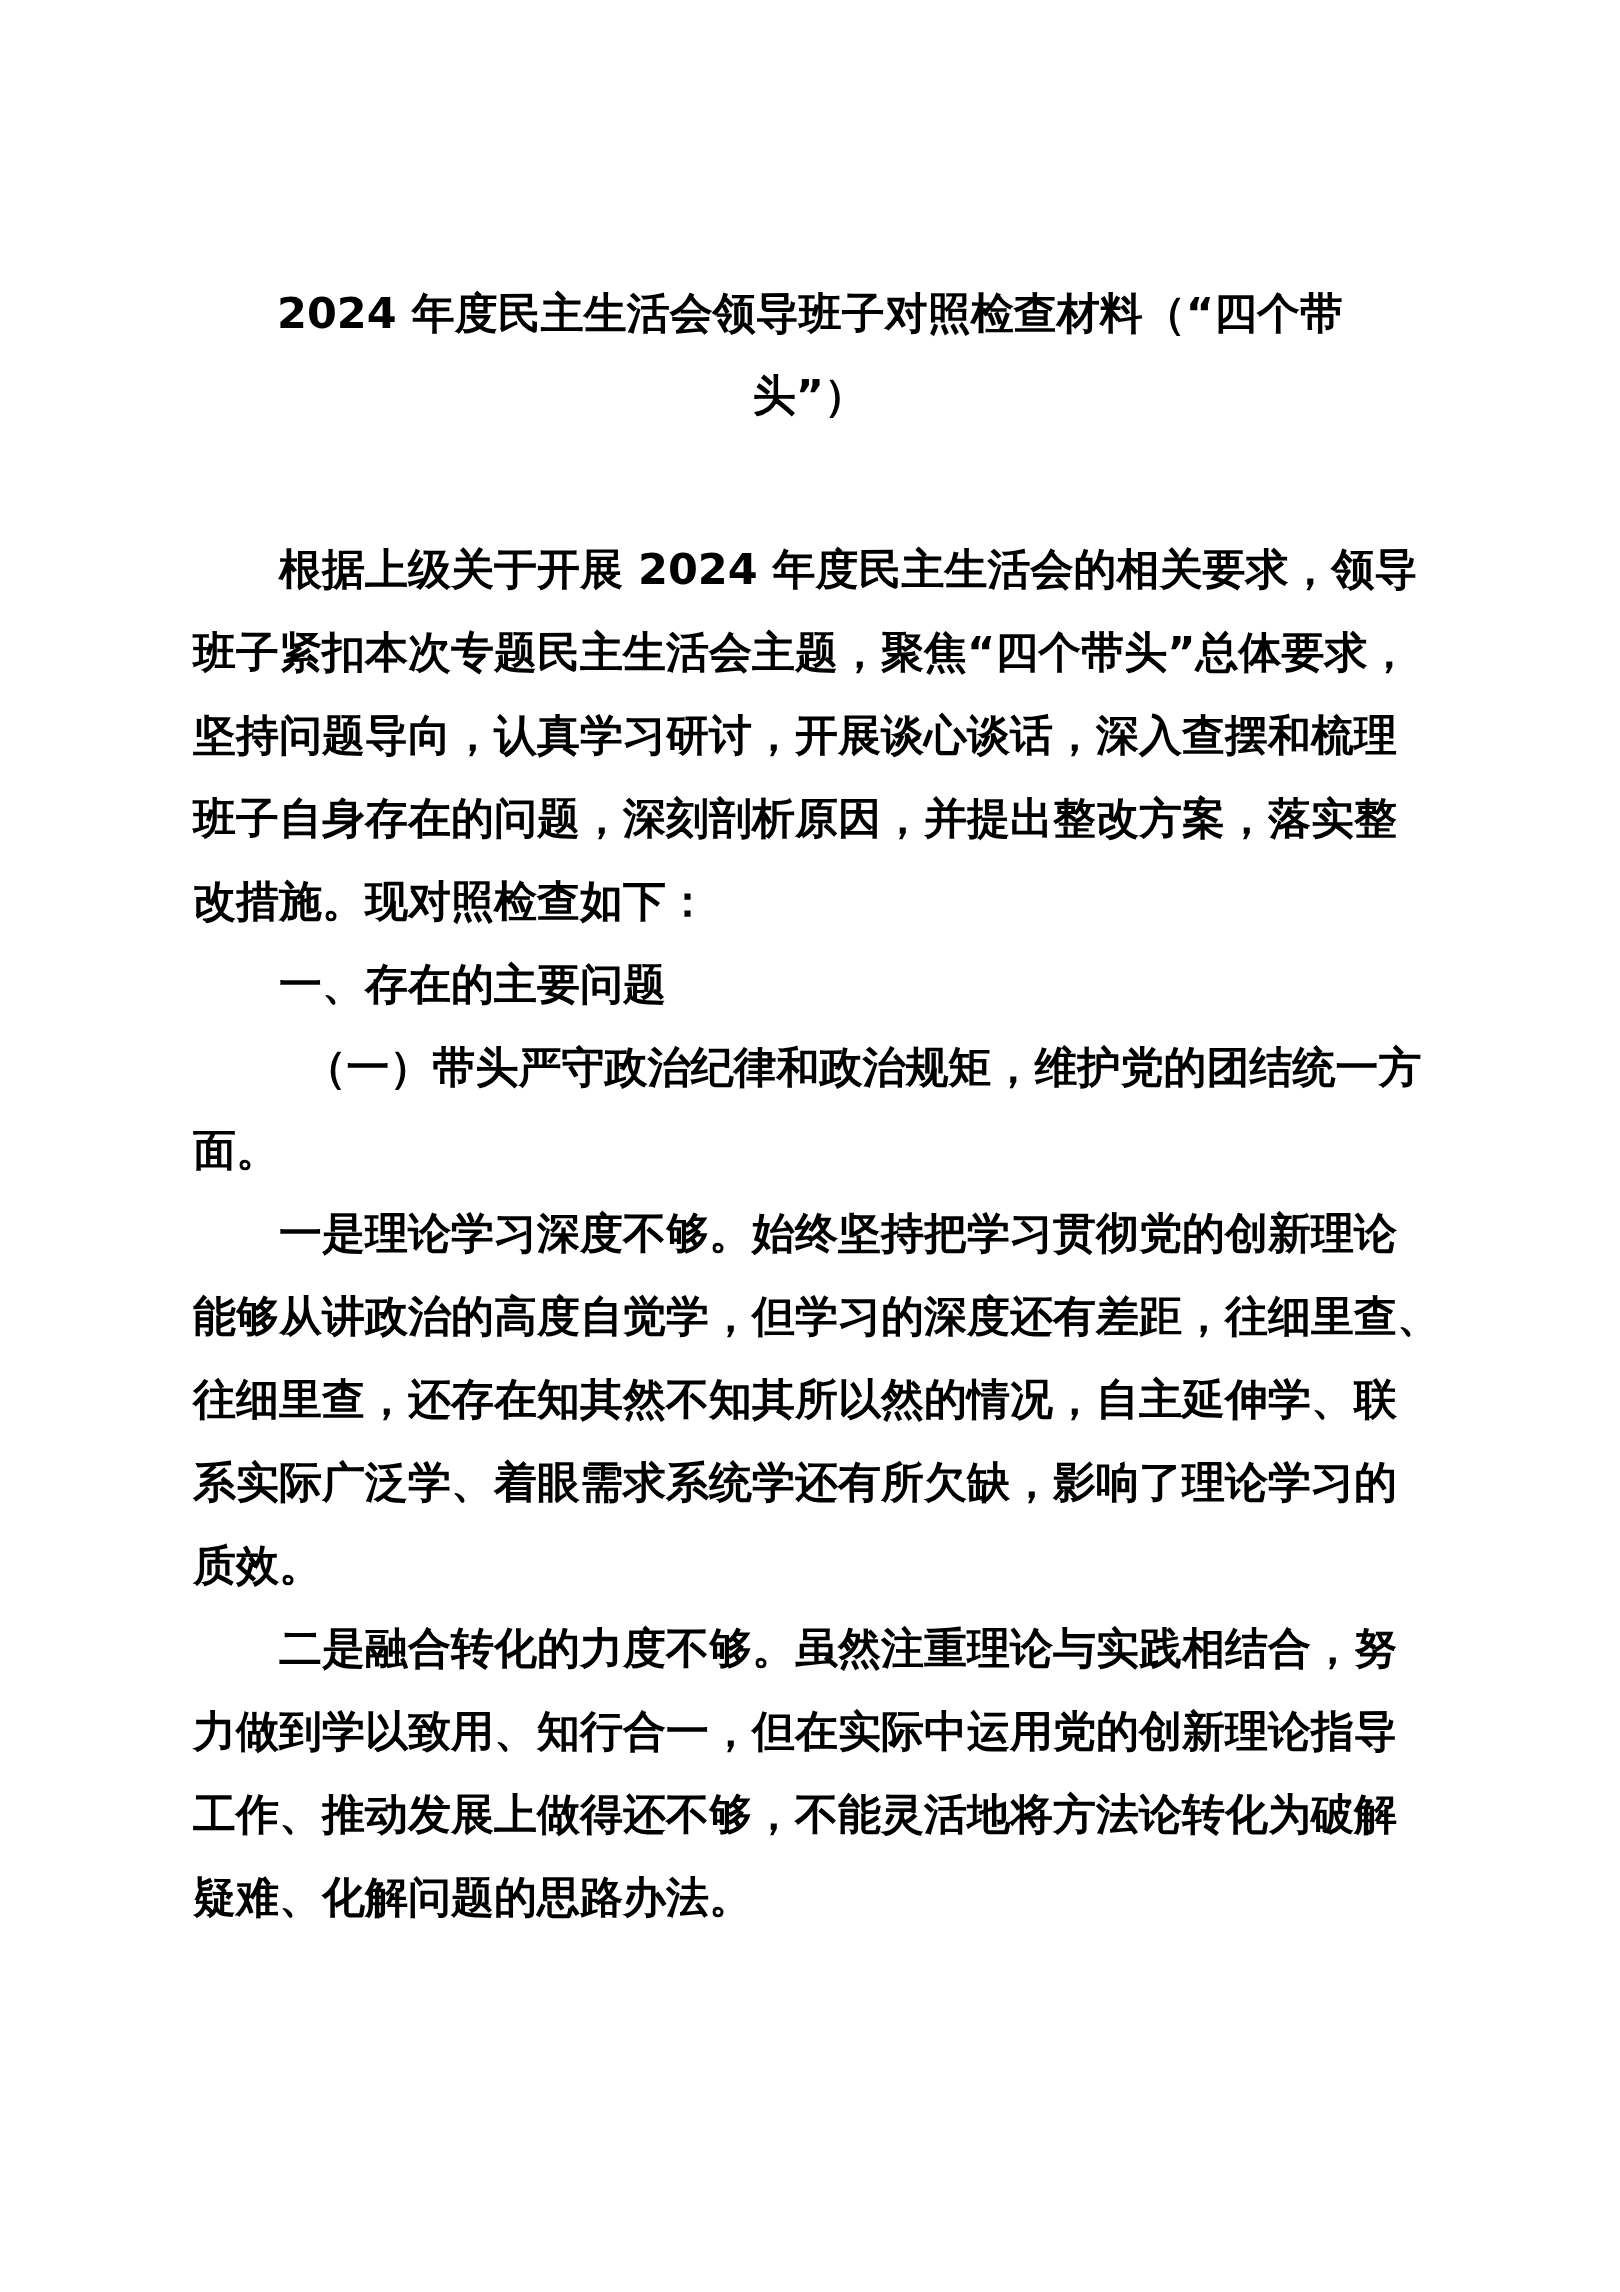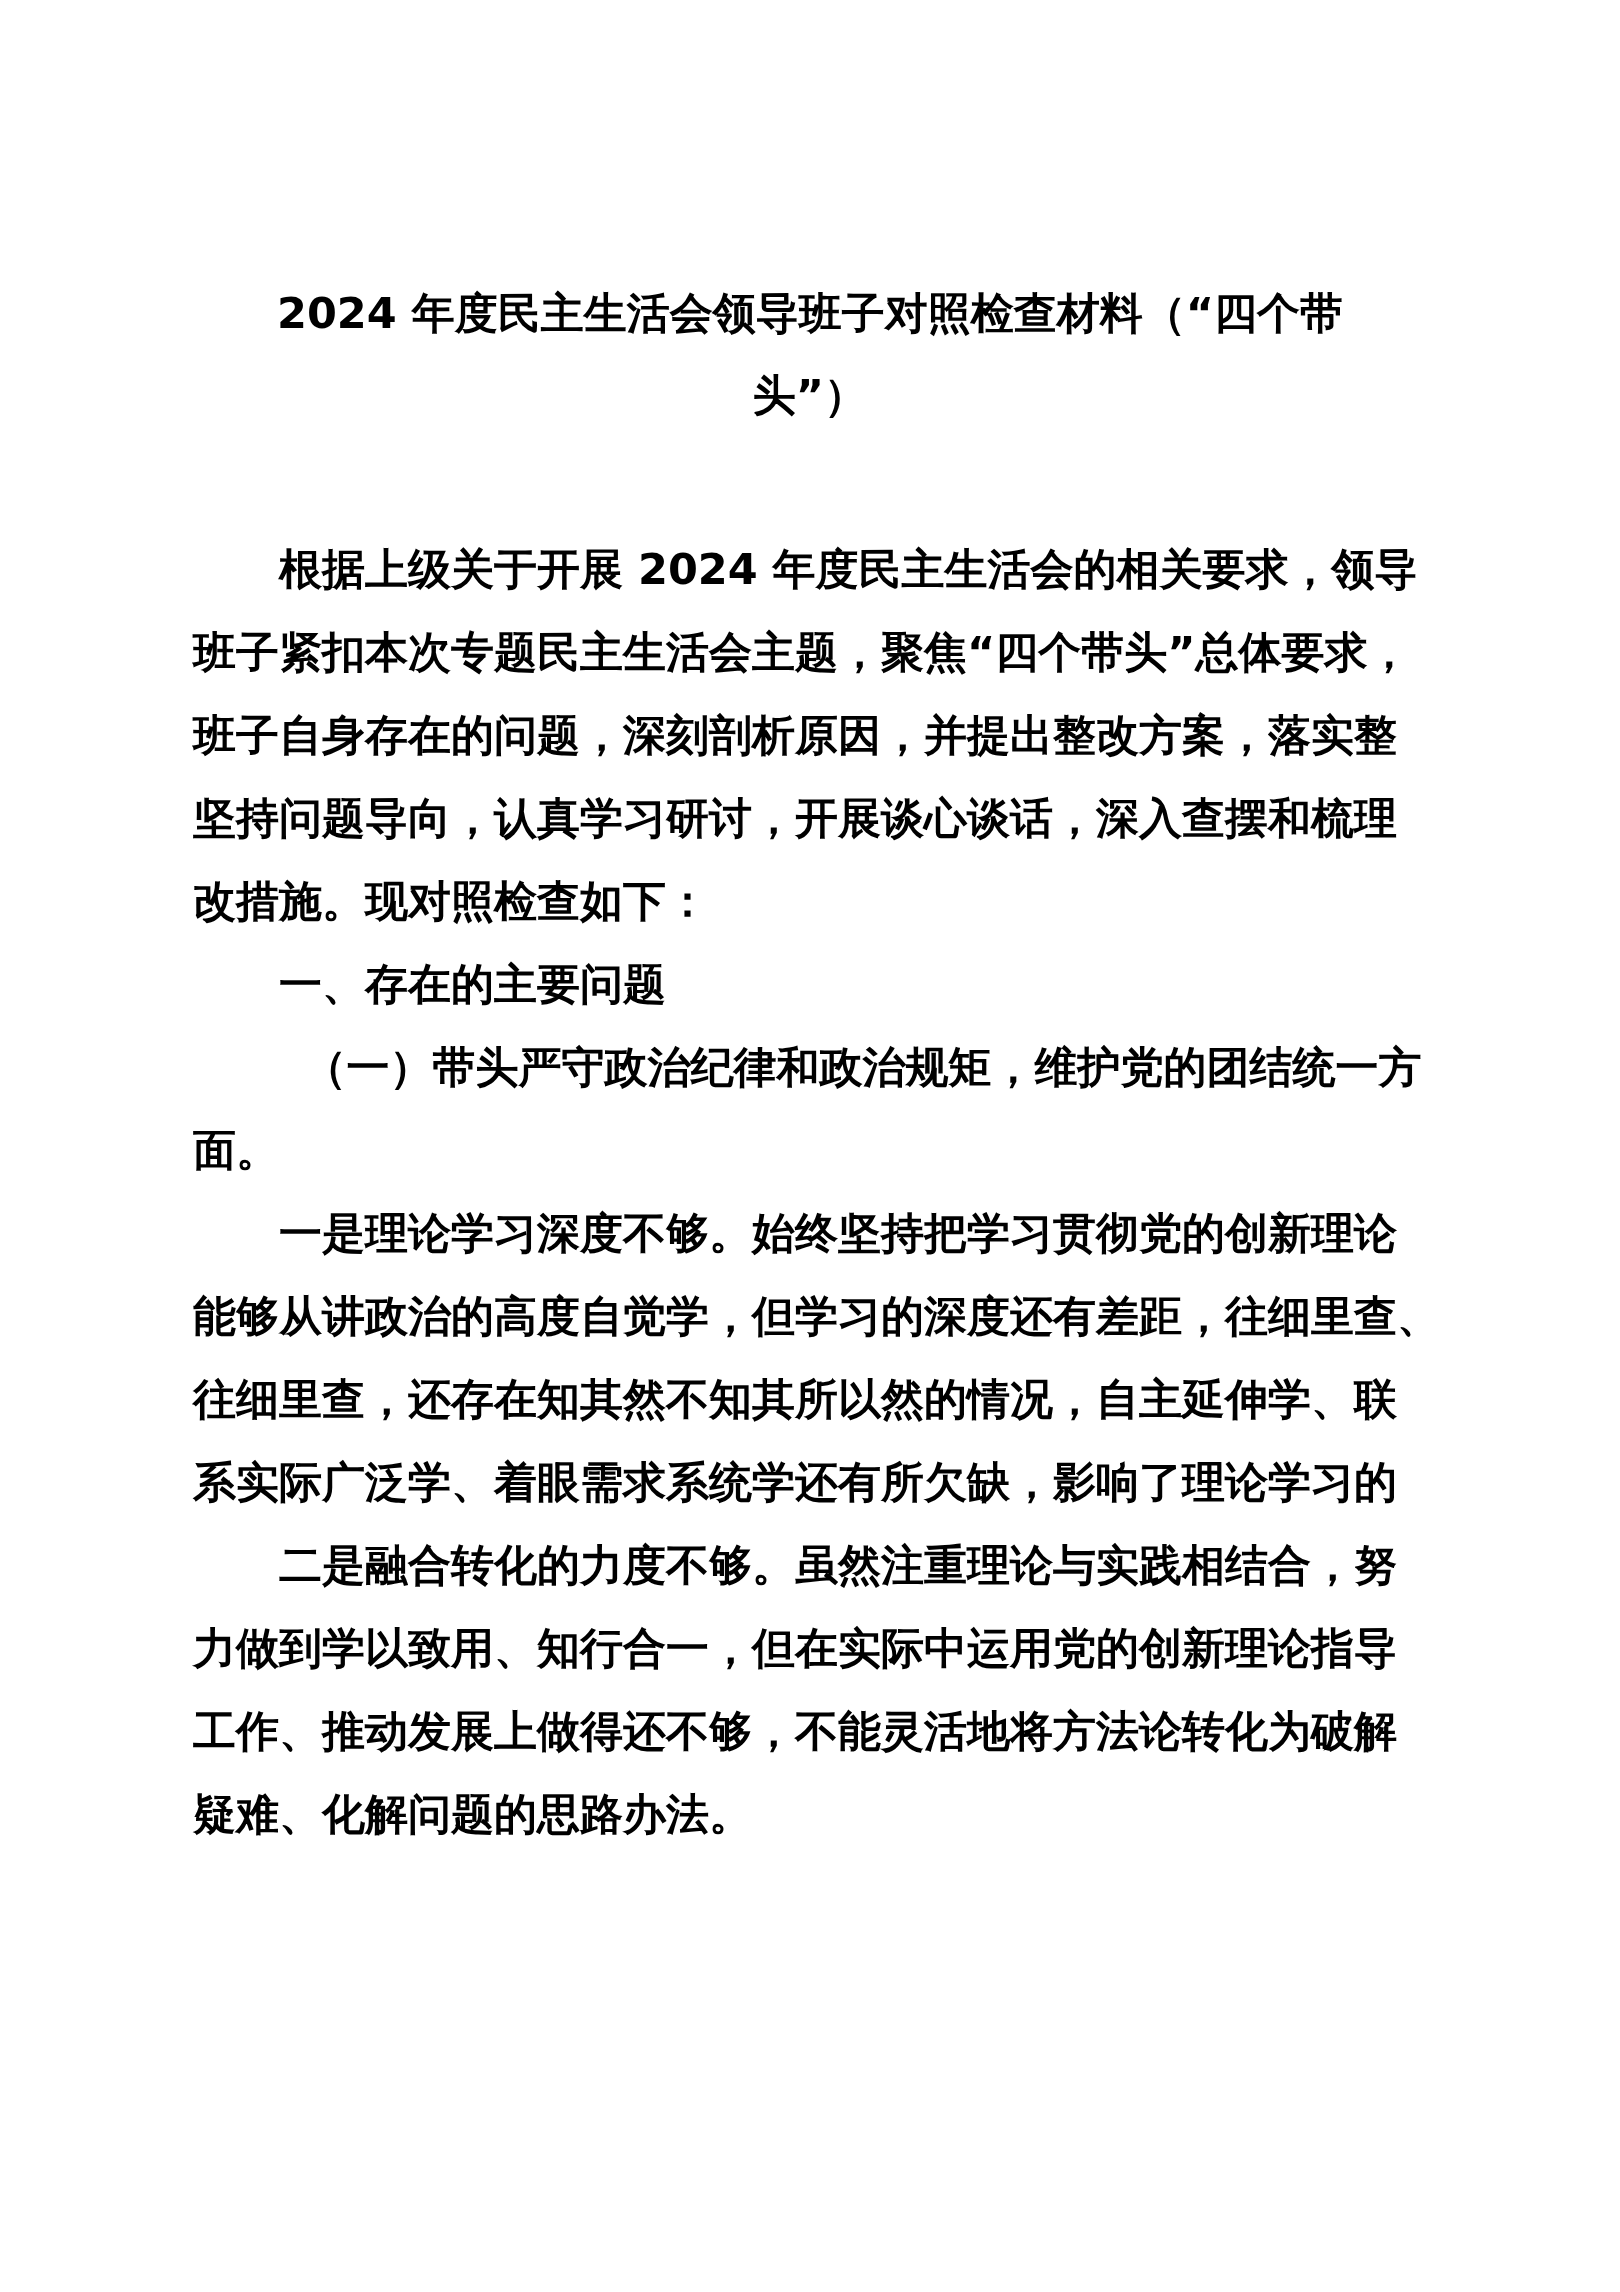--- a/index.html
+++ b/index.html
@@ -20,29 +20,30 @@
 
 <div class="page">
   <div class="title">
     <span class="tl">2024 年度民主生活会领导班子对照检查材料（“四个带</span>
     <span class="tl">头”）</span>
   </div>
 
   <div class="body" id="body">
       <span class="ln ind">根据上级关于开展 2024 年度民主生活会的相关要求，领导</span>
       <span class="ln">班子紧扣本次专题民主生活会主题，聚焦“四个带头”总体要求，</span>
+      <span class="ln">坚持问题导向，认真学习研讨，开展谈心谈话，深入查摆和梳理</span>
       <span class="ln">班子自身存在的问题，深刻剖析原因，并提出整改方案，落实整</span>
-      <span class="ln">坚持问题导向，认真学习研讨，开展谈心谈话，深入查摆和梳理</span>
       <span class="ln">改措施。现对照检查如下：</span>
       <span class="ln ind">一、存在的主要问题</span>
       <span class="ln ind1">（一）带头严守政治纪律和政治规矩，维护党的团结统一方</span>
       <span class="ln">面。</span>
       <span class="ln ind">一是理论学习深度不够。始终坚持把学习贯彻党的创新理论</span>
       <span class="ln">能够从讲政治的高度自觉学，但学习的深度还有差距，往细里查、</span>
       <span class="ln">往细里查，还存在知其然不知其所以然的情况，自主延伸学、联</span>
       <span class="ln">系实际广泛学、着眼需求系统学还有所欠缺，影响了理论学习的</span>
+      <span class="ln">质效。</span>
       <span class="ln ind">二是融合转化的力度不够。虽然注重理论与实践相结合，努</span>
       <span class="ln">力做到学以致用、知行合一，但在实际中运用党的创新理论指导</span>
       <span class="ln">工作、推动发展上做得还不够，不能灵活地将方法论转化为破解</span>
       <span class="ln">疑难、化解问题的思路办法。</span>
     </div>
 </div>
 
 
 </body></html>

